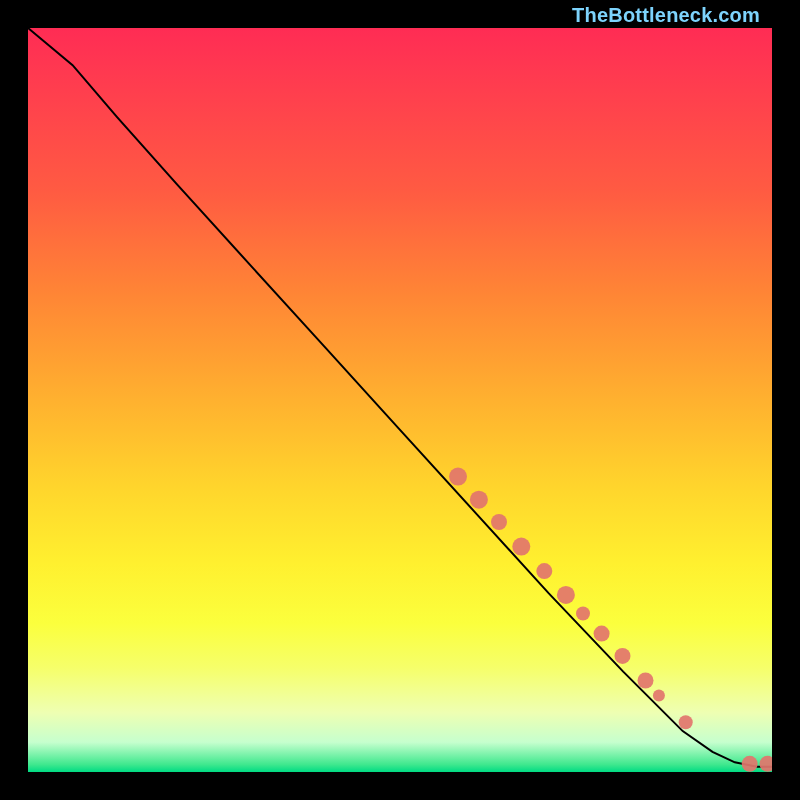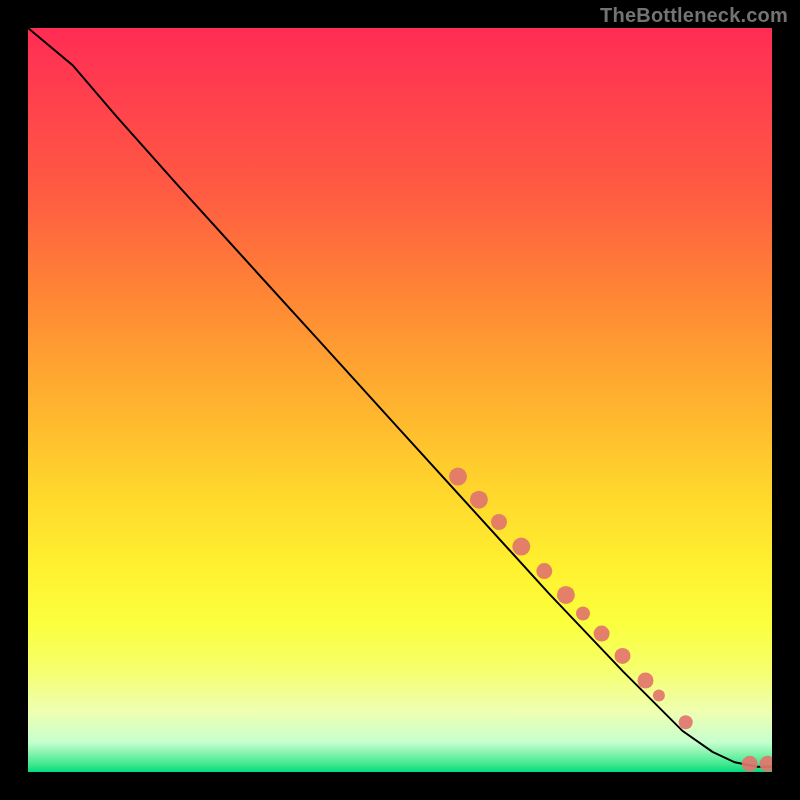--- a/index.html
+++ b/index.html
@@ -1,20 +1,20 @@
 <!DOCTYPE html>
 <html><head>
 <meta charset="utf-8">
 <style>
   html,body{margin:0;padding:0;background:#000;}
   .stage{position:relative;width:800px;height:800px;background:#000;}
   .watermark{
-    position:absolute;top:4px;right:12px;
+    position:absolute;top:4px;right:40px;
     font-family:Arial,Helvetica,sans-serif;
-    font-size:20px;font-weight:bold;color:#737373;
+    font-size:20px;font-weight:bold;color:#7dd3fc;
     letter-spacing:0.2px;
   }
   .plot{
     position:absolute;left:28px;top:28px;
     width:744px;height:744px;
     background:linear-gradient(to bottom,
       #ff2c54 0%,
       #ff3950 6%,
       #ff5b42 22%,
       #ff8635 36%,

